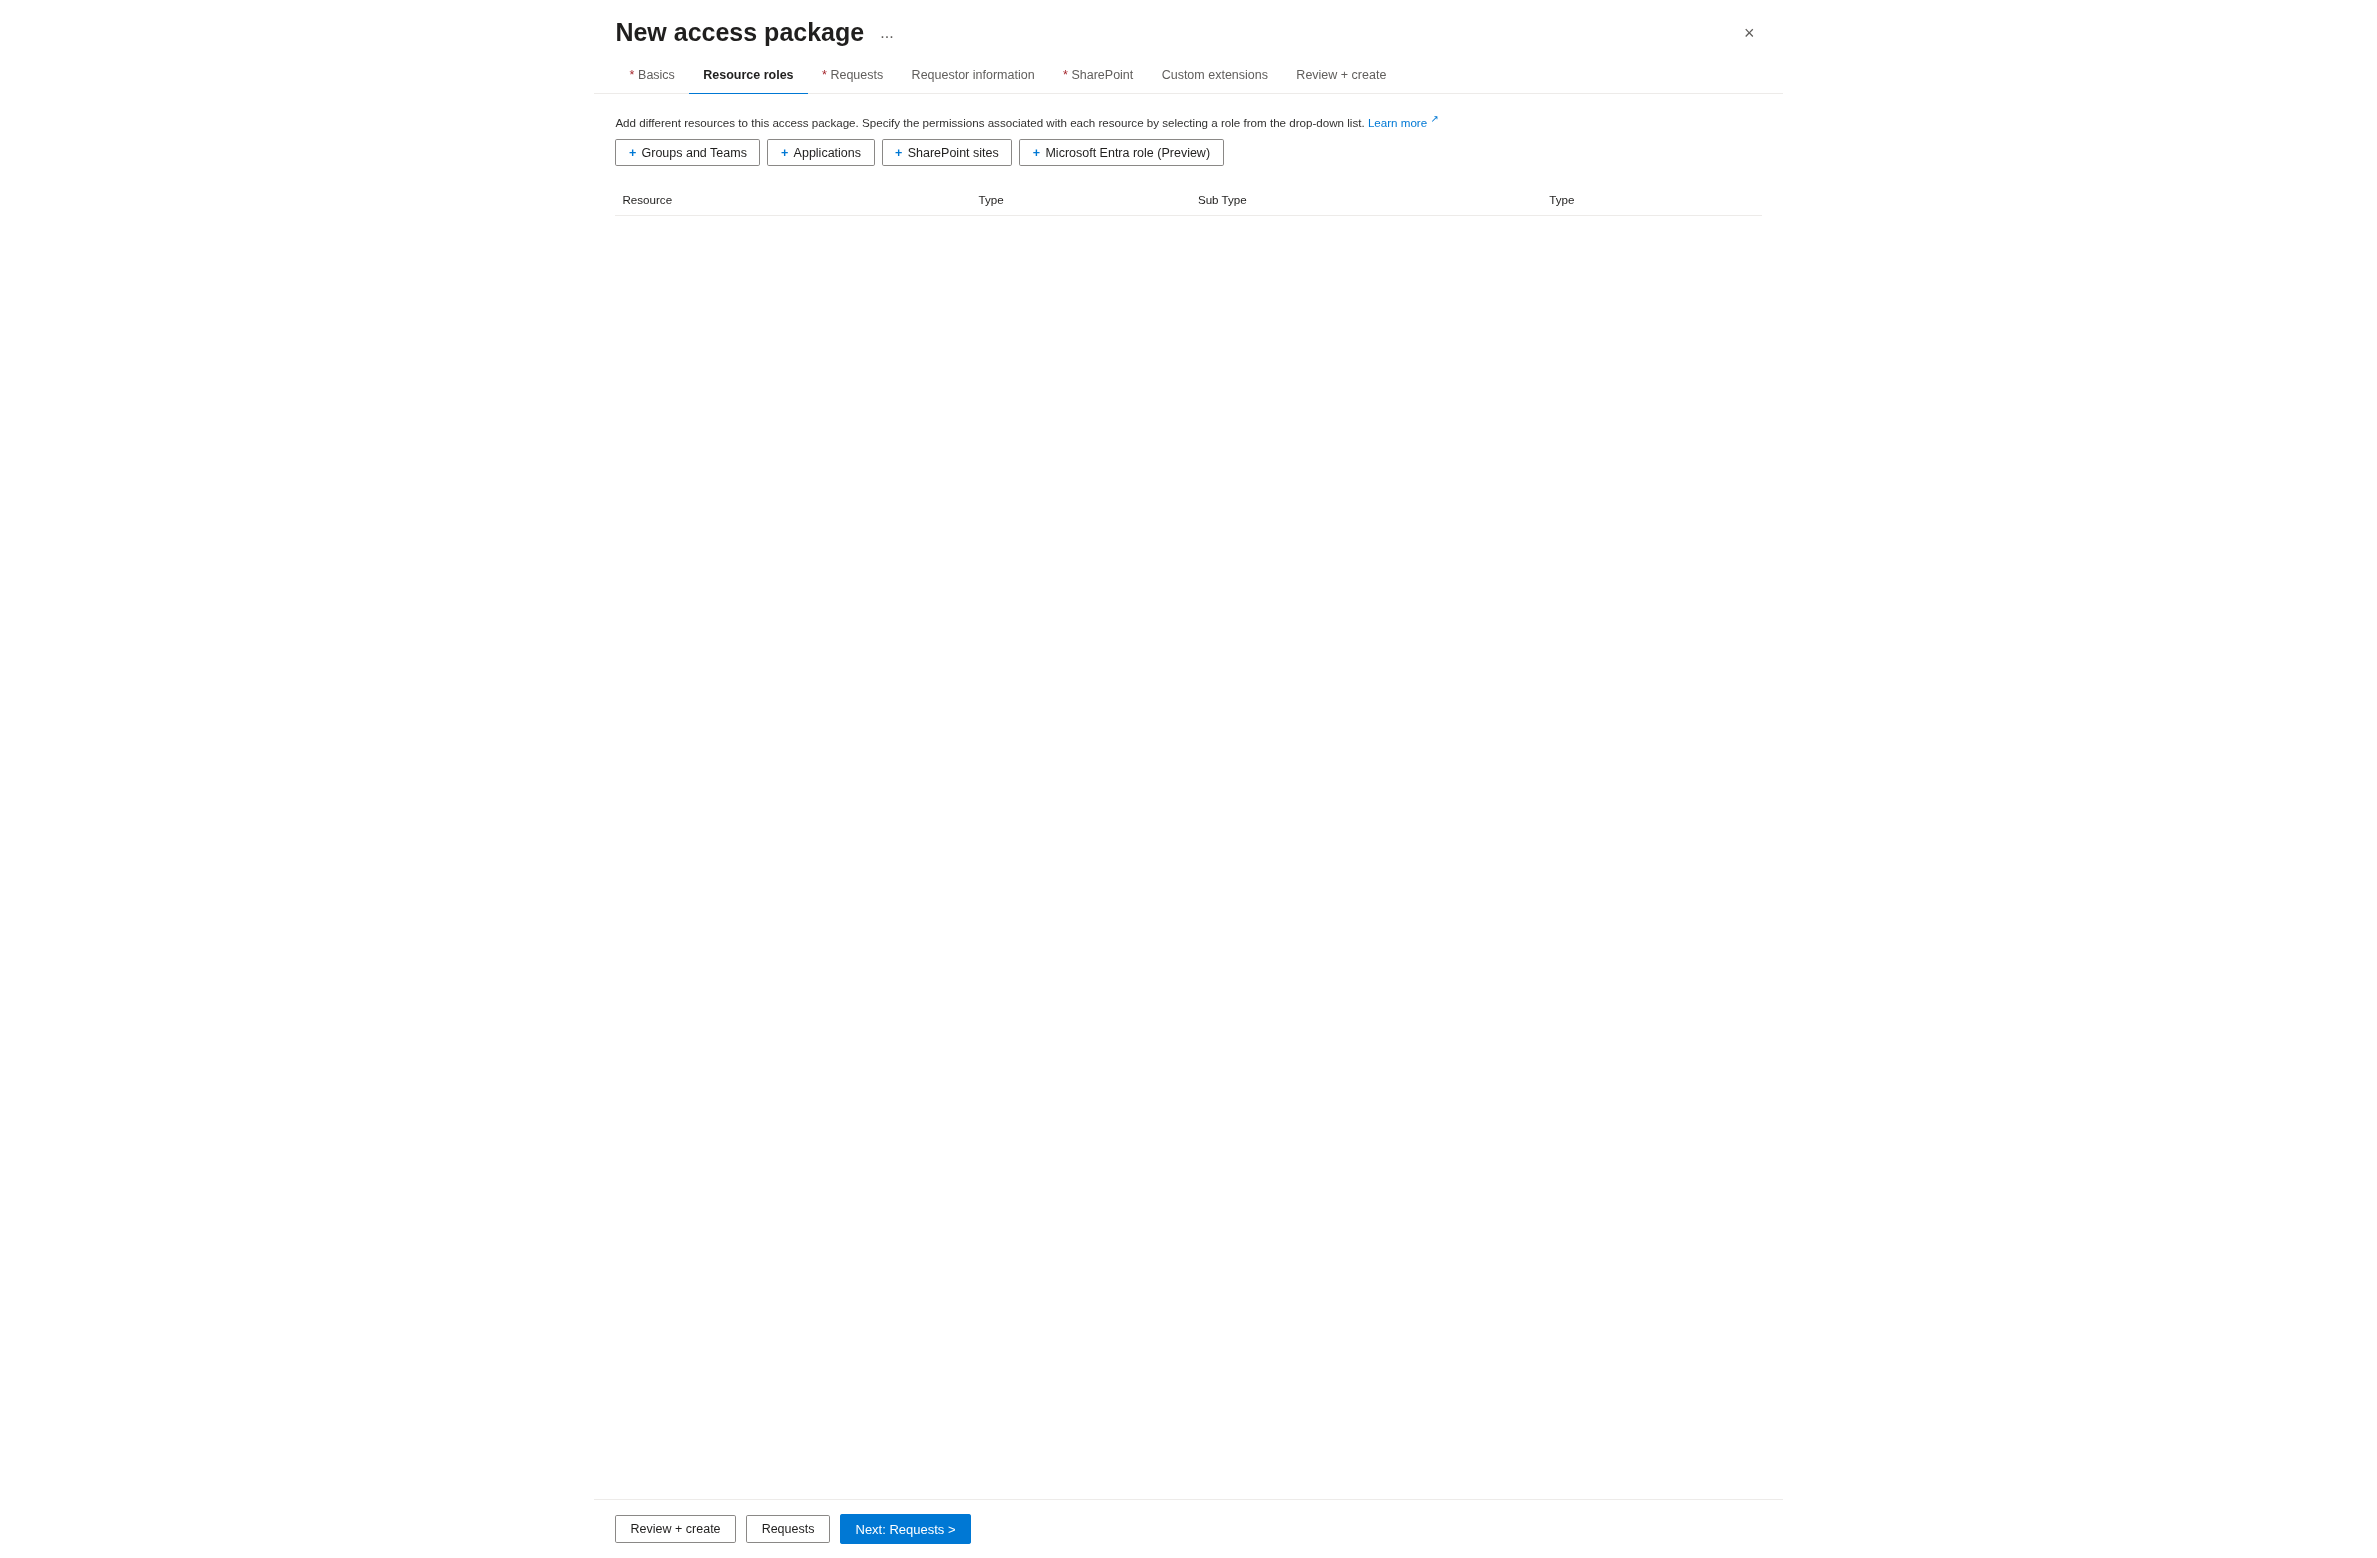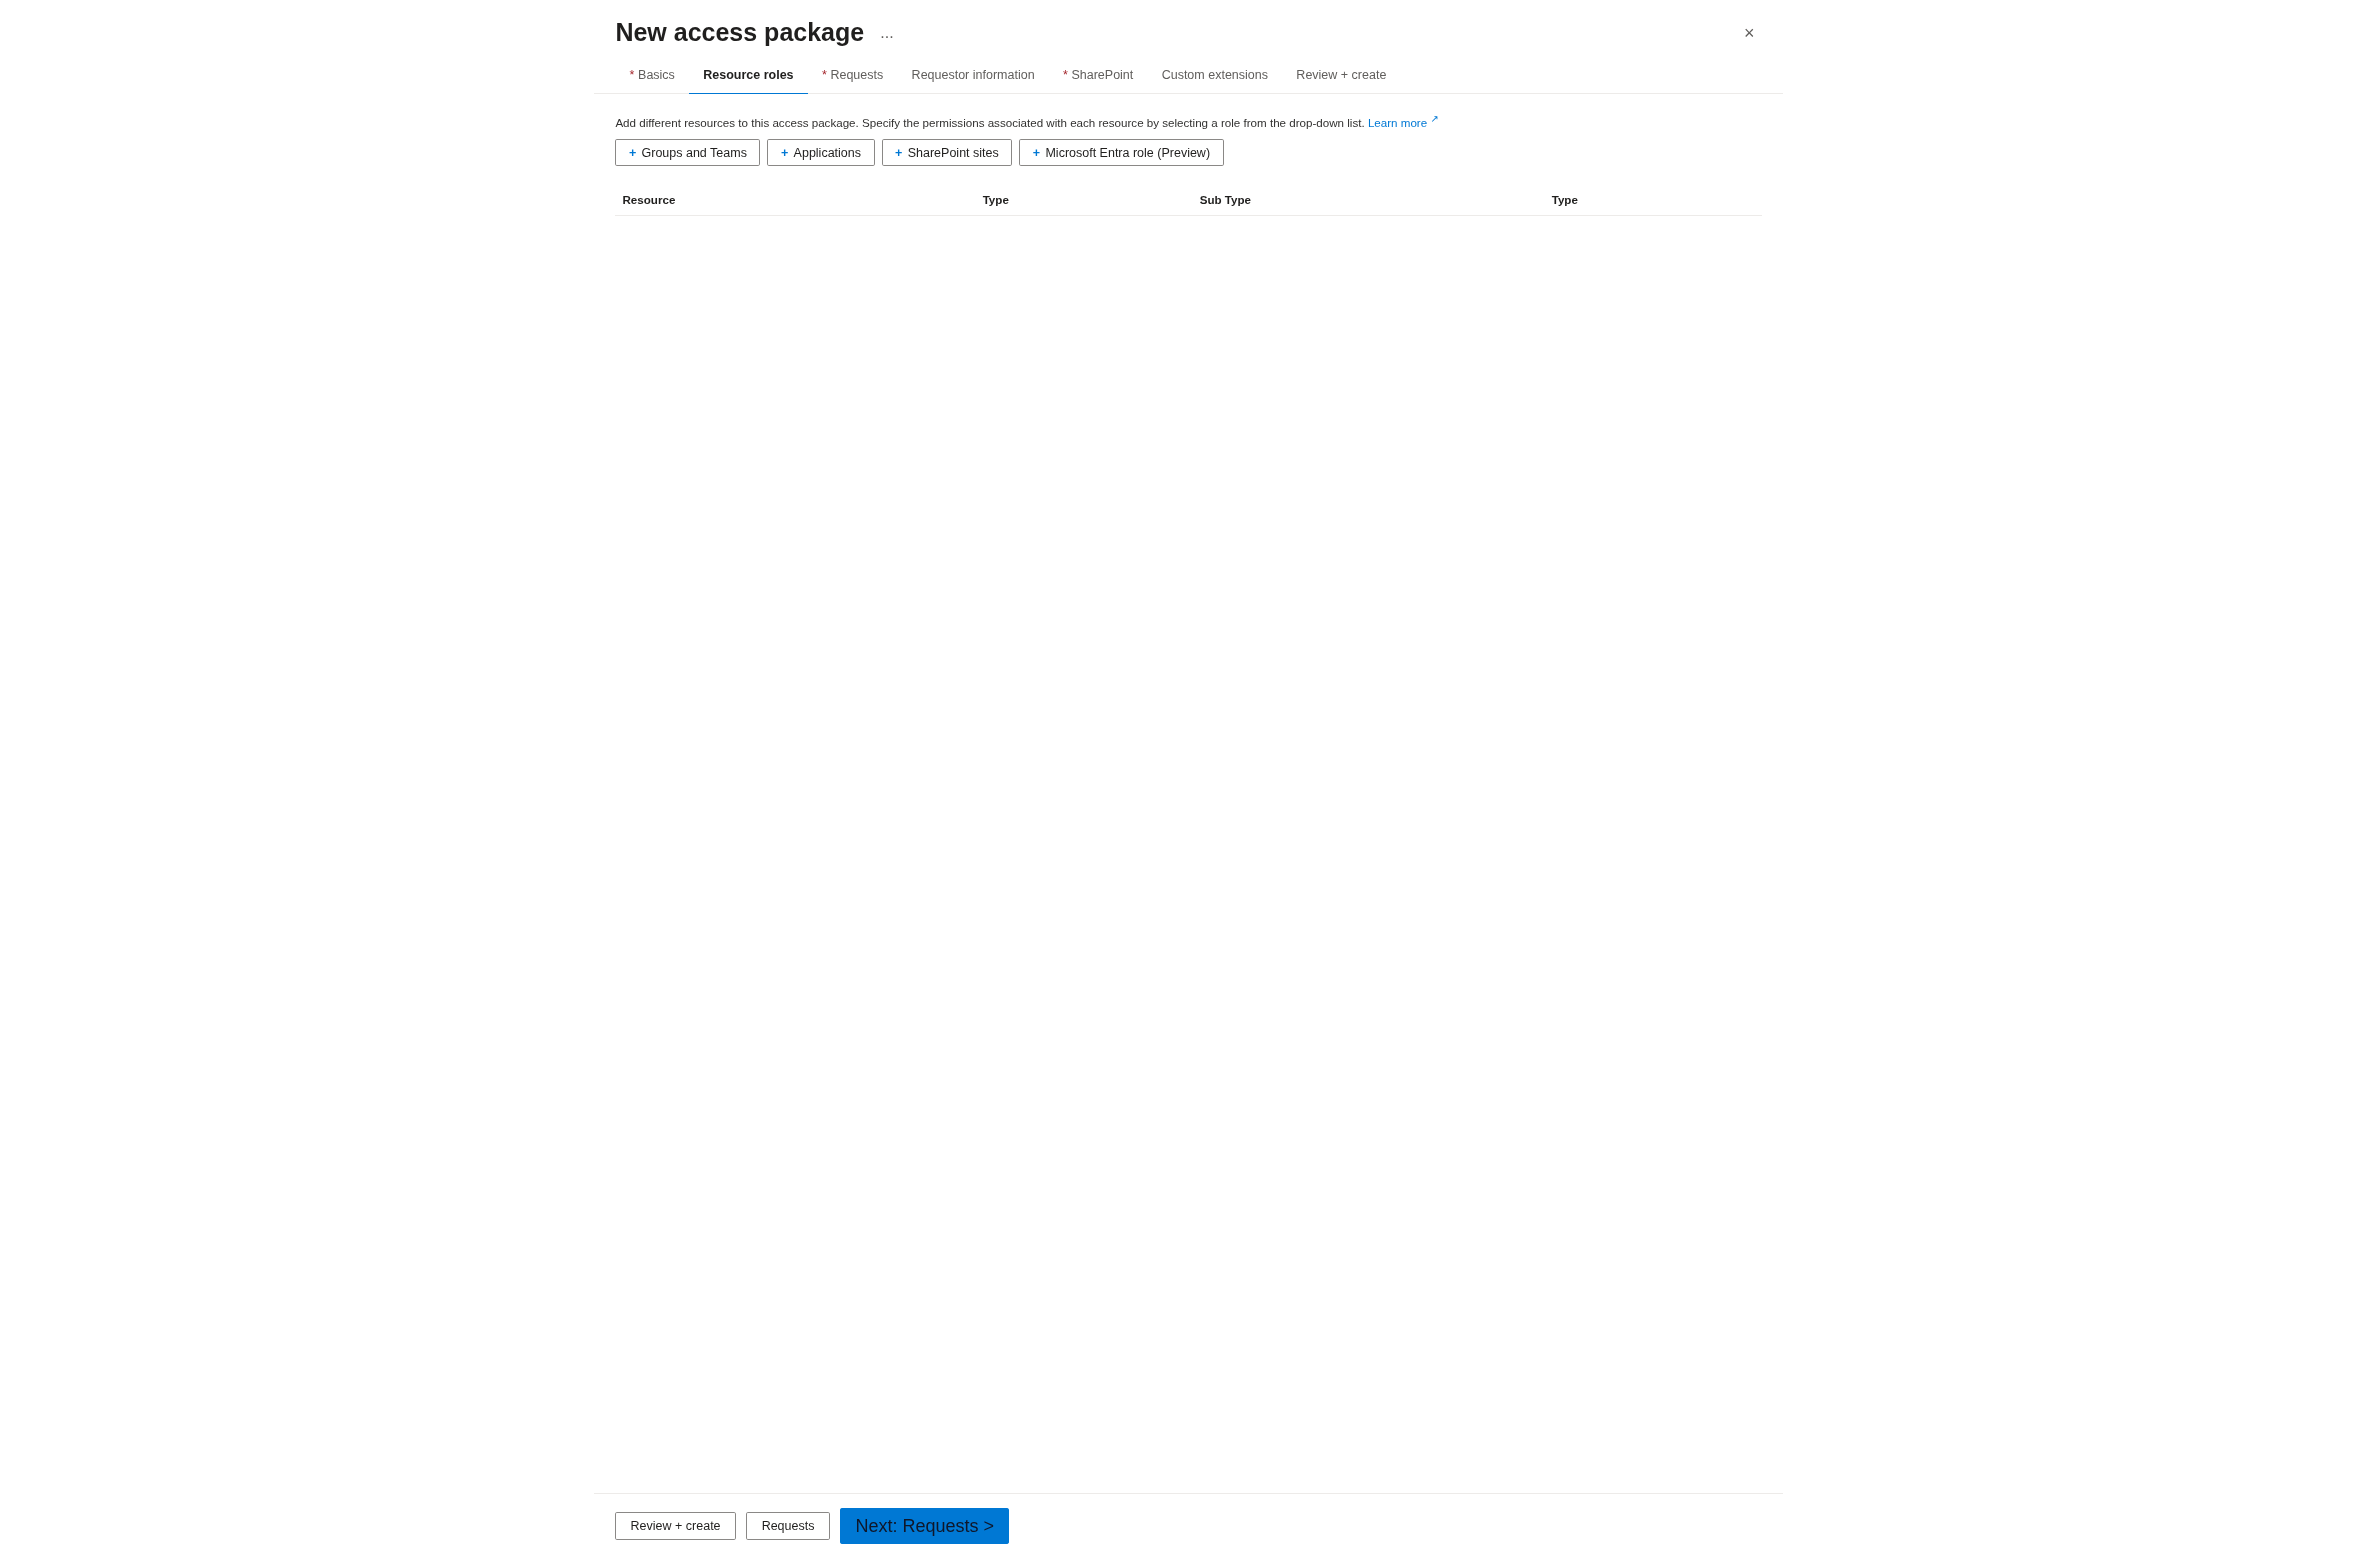--- a/index.html
+++ b/index.html
@@ -163,21 +163,21 @@
     }
 
     .resource-table thead tr {
       border-bottom: 0.9px solid #edebe9;
     }
 
     .resource-table th {
       text-align: left;
       padding: 9px 7.1px;
       font-size: 11.6px;
-      font-weight: 700;
+      font-weight: 400;
       color: #201f1e;
     }
 
     
     .page-footer {
       padding: 14.2px 21.4px;
       border-top: 0.9px solid #edebe9;
       display: flex;
       align-items: center;
       gap: 10.7px;
@@ -192,22 +192,22 @@
       font-size: 12.5px;
       color: #201f1e;
       border-radius: 1.8px;
     }
 
     .btn-primary {
       padding: 6.2px 14.2px;
       border: 0.9px solid #0078d4;
       background: #0078d4;
       cursor: pointer;
-      font-size: 18px;
-      color: #0f172a;
+      font-size: 13px;
+      color: #ffffff;
       border-radius: 1.8px;
     }
 
     .external-link-icon {
       font-size: 9.8px;
       vertical-align: super;
     }
   </style>
 </head>
 <body>

